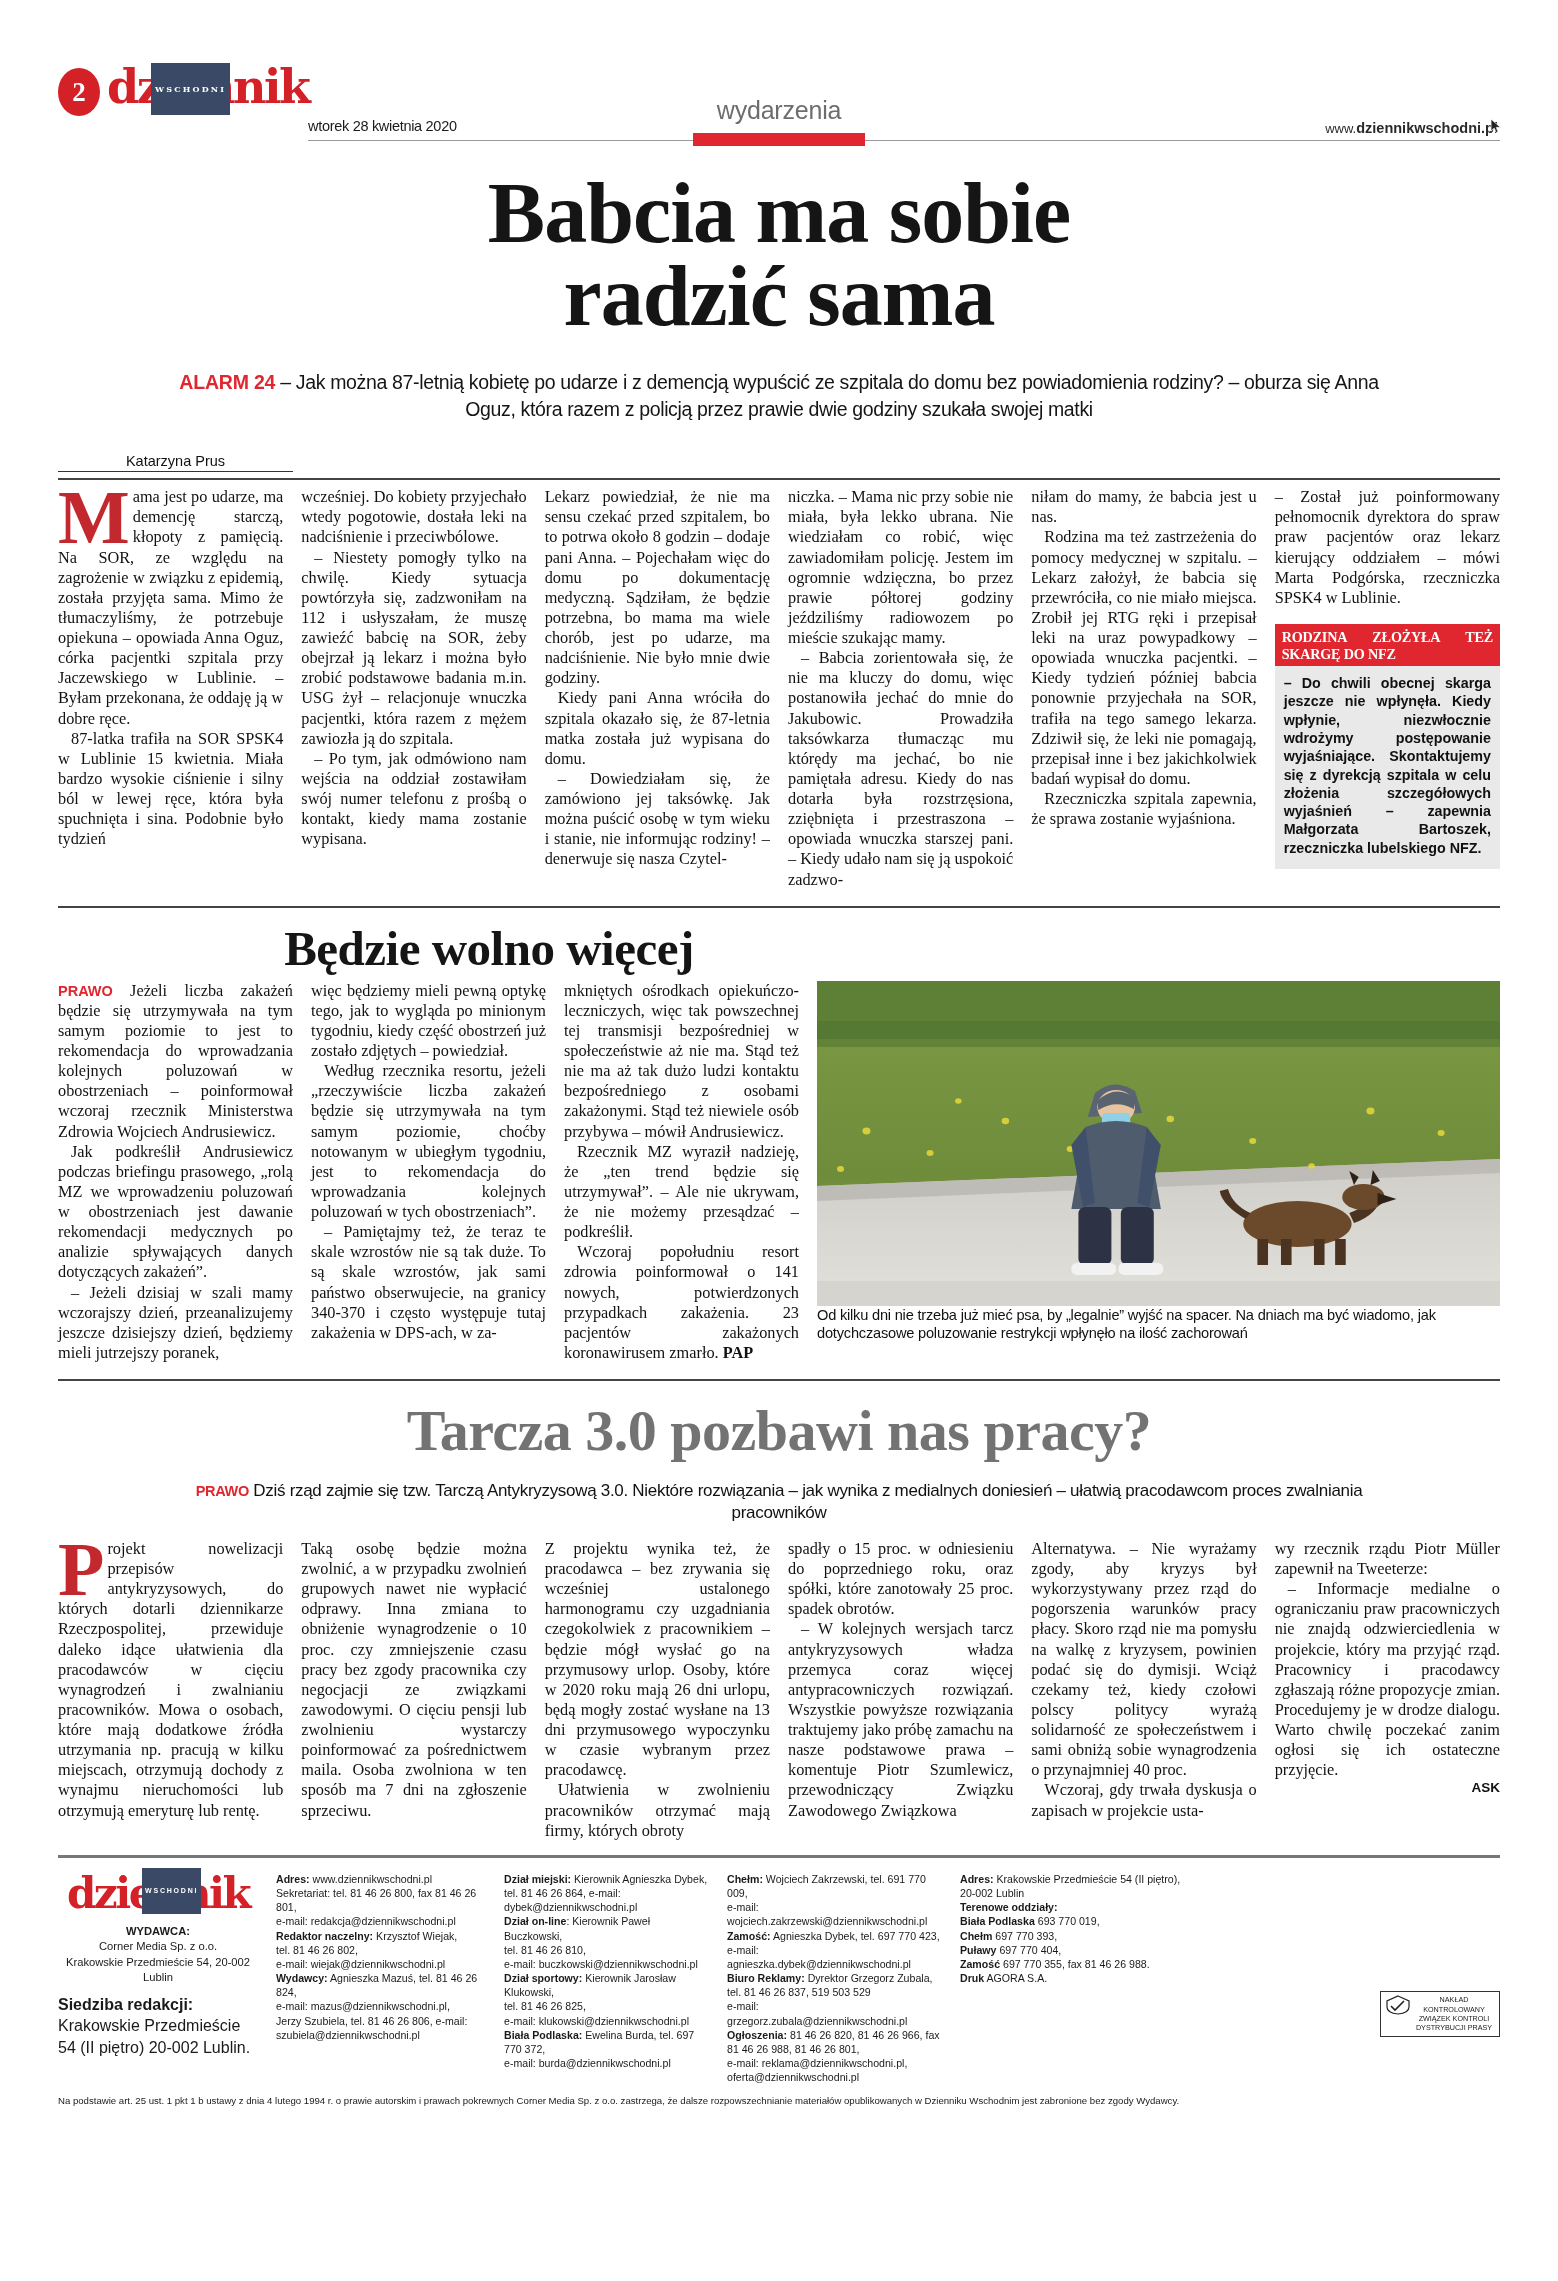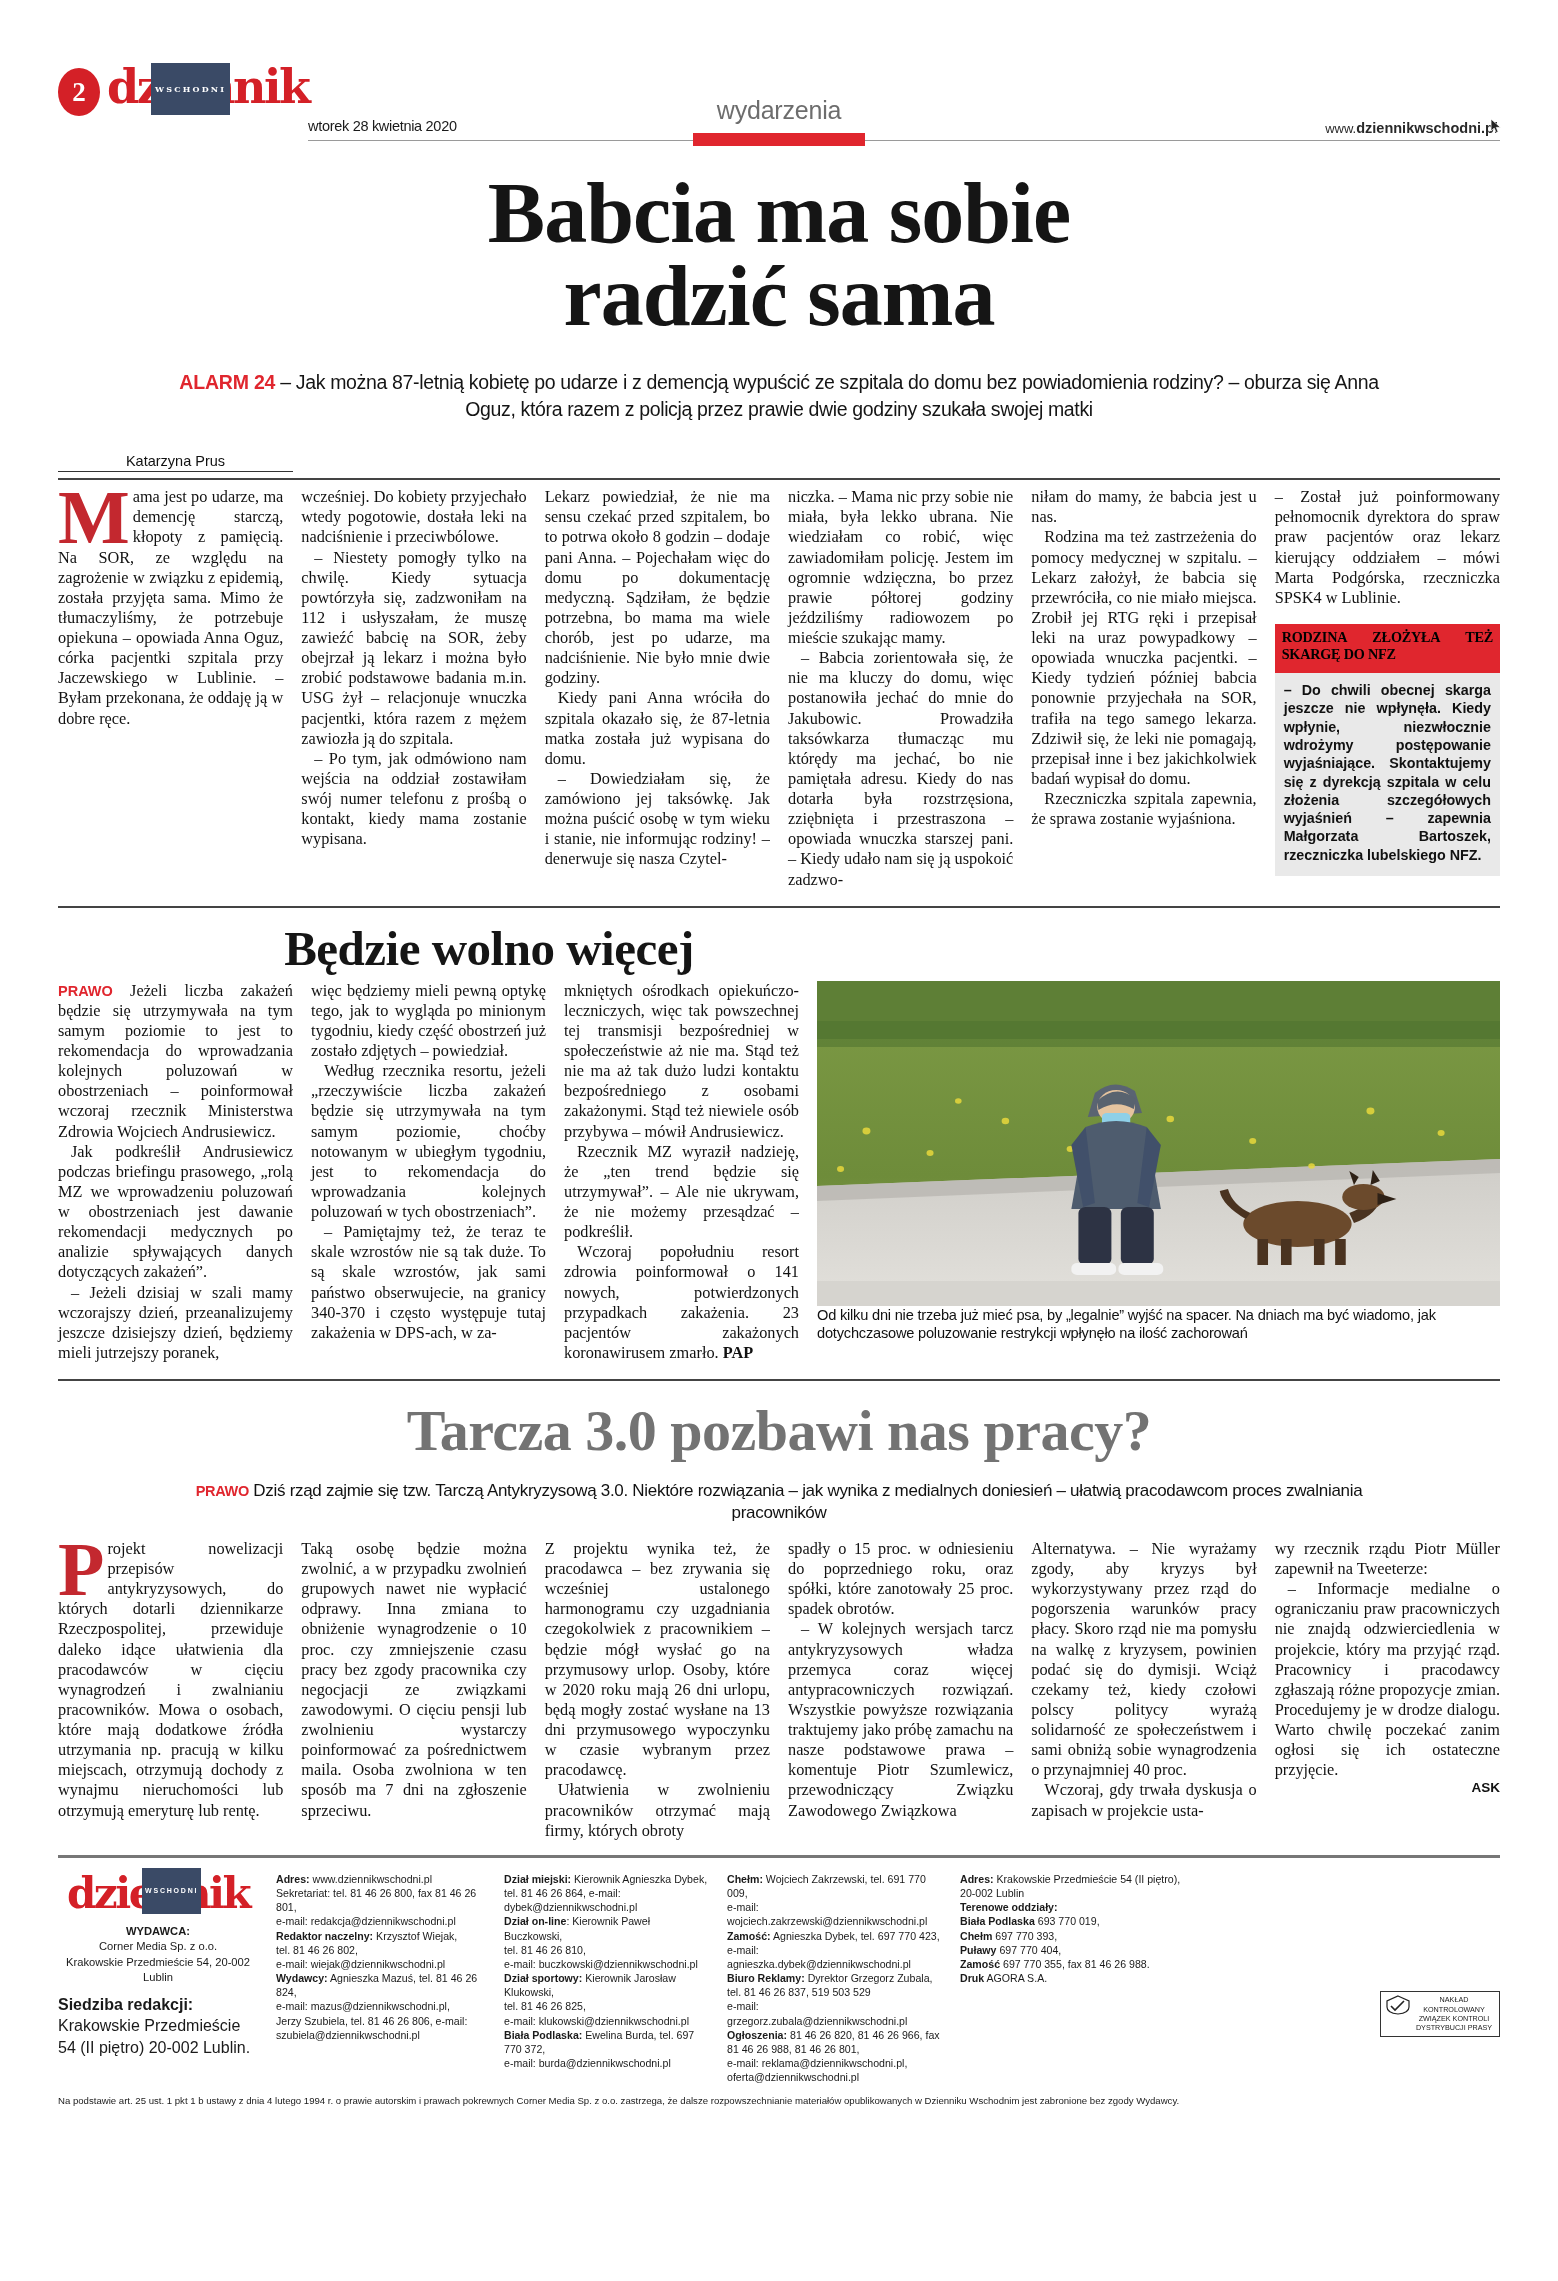--- a/index.html
+++ b/index.html
@@ -111,23 +111,23 @@
     font-weight: 700;
     font-size: 76px;
     line-height: 0.74;
     color: #c3282f;
     margin: 2px 3px -2px 0;
   }
 
   
   .callout { margin-top: 16px; background: #e9e9e9; padding: 0 0 12px 0; }
   .callout-head {
-    background: #e0262e; color: #000000; font-weight: 700;
+    background: #e0262e; color: #ffffff; font-weight: 700;
     font-size: 14.2px; line-height: 1.24; letter-spacing: -0.2px;
-    padding: 5px 7px 9px 7px; display: inline-block;
+    padding: 5px 7px 2px 7px; display: inline-block;
   }
   .callout-body {
     font-family: "Liberation Sans", sans-serif;
     font-weight: 700; font-size: 14.3px; line-height: 1.28;
     padding: 8px 9px 0 9px; color: #111;
   }
 
   
   .sec-divider { height: 2px; background: #444; margin-top: 16px; }
 
@@ -241,20 +241,21 @@
   </div>
 
   <div class="byline-wrap">
     <div class="byline">Katarzyna Prus</div>
     <div class="cols-rule"></div>
   </div>
 
   <div class="a1-cols">
     <div class="bodytext">
       <p class="noind dropcap-p"><span class="dropcap">M</span><span>ama jest po udarze, ma demencję starczą, kłopoty z pamięcią. Na SOR, ze względu na zagrożenie w związku z epidemią, została przyjęta sama. Mimo że tłumaczyliśmy, że potrzebuje opiekuna – opowiada Anna Oguz, córka pacjentki szpitala przy Jaczewskiego w Lublinie. – Byłam przekonana, że oddaję ją w dobre ręce.</span></p>
+      <p>87-latka trafiła na SOR SPSK4 w Lublinie 15 kwietnia. Miała bardzo wysokie ciśnienie i silny ból w lewej ręce, która była spuchnięta i sina. Podobnie było tydzień</p>
     </div>
     <div class="bodytext">
       <p class="noind">wcześniej. Do kobiety przyjechało wtedy pogotowie, dostała leki na nadciśnienie i przeciwbólowe.</p>
       <p>– Niestety pomogły tylko na chwilę. Kiedy sytuacja powtórzyła się, zadzwoniłam na 112 i usłyszałam, że muszę zawieźć babcię na SOR, żeby obejrzał ją lekarz i można było zrobić podstawowe badania m.in. USG żył – relacjonuje wnuczka pacjentki, która razem z mężem zawiozła ją do szpitala.</p>
       <p>– Po tym, jak odmówiono nam wejścia na oddział zostawiłam swój numer telefonu z prośbą o kontakt, kiedy mama zostanie wypisana.</p>
     </div>
     <div class="bodytext">
       <p class="noind">Lekarz powiedział, że nie ma sensu czekać przed szpitalem, bo to potrwa około 8 godzin – dodaje pani Anna. – Pojechałam więc do domu po dokumentację medyczną. Sądziłam, że będzie potrzebna, bo mama ma wiele chorób, jest po udarze, ma nadciśnienie. Nie było mnie dwie godziny.</p>
       <p>Kiedy pani Anna wróciła do szpitala okazało się, że 87-letnia matka została już wypisana do domu.</p>
       <p>– Dowiedziałam się, że zamówiono jej taksówkę. Jak można puścić osobę w tym wieku i stanie, nie informując rodziny! – denerwuje się nasza Czytel-</p>

